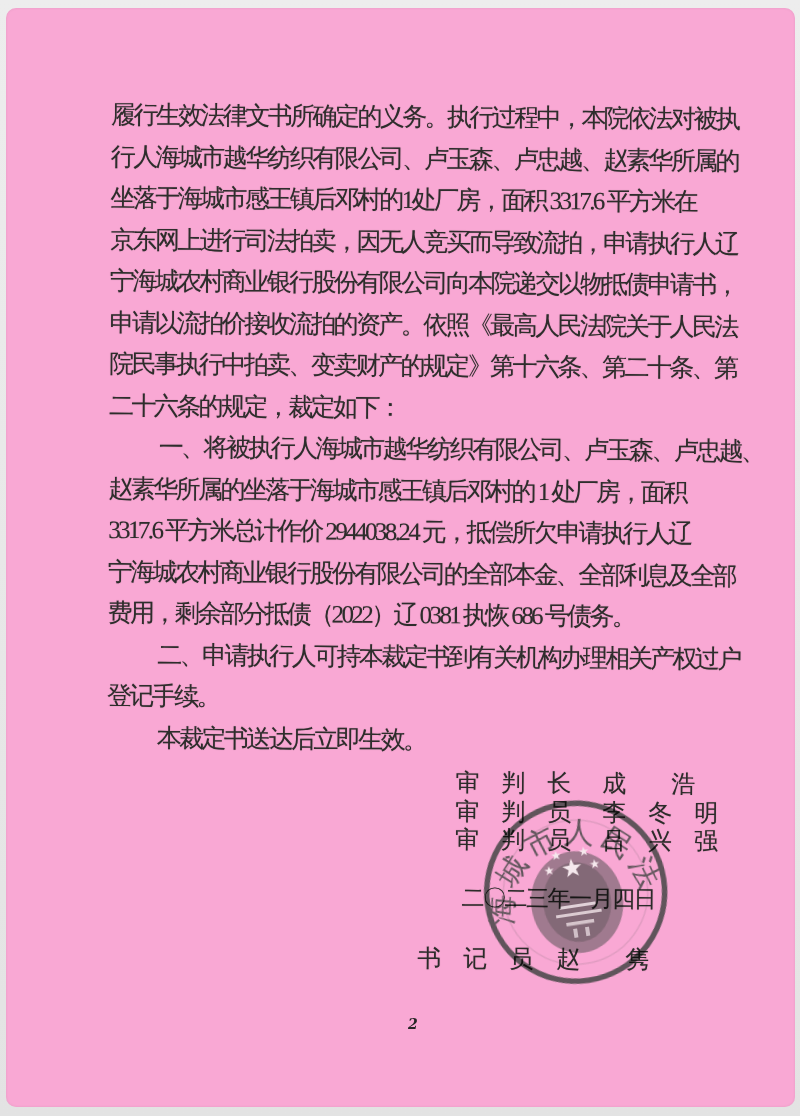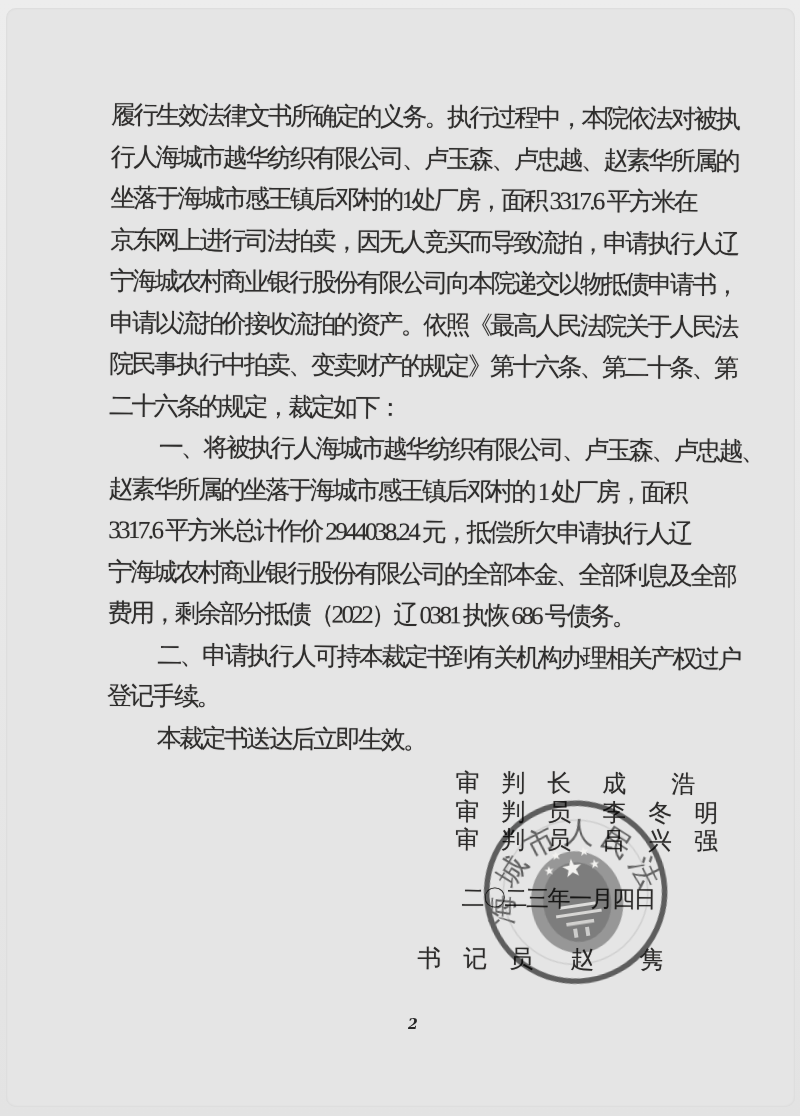--- a/index.html
+++ b/index.html
@@ -7,21 +7,21 @@
     padding: 0;
     width: 800px;
     height: 1116px;
     overflow: hidden;
     background: linear-gradient(#ededed, #e3e3e3);
     font-family: "Liberation Serif", serif;
   }
   .page {
     position: absolute;
     left: 6px; top: 8px; right: 5px; bottom: 9px;
-    background: #e5e5e5;
+    background: #f9a8d4;
     border-radius: 10px;
     box-shadow: 0 0 3px rgba(0,0,0,0.08) inset;
   }
   .content {
     position: absolute;
     inset: 0;
     transform: rotate(0.4deg);
     transform-origin: 50% 50%;
   }
   
@@ -46,21 +46,21 @@
     text-shadow: 0 0 1px rgba(60,58,55,0.45);
     z-index: 1;
   }
   .sig-row   { font-size: 24px; letter-spacing: -1px; }
   .sig-row .role { margin-right: 32px; }
   .sig-1 { left: 451px; top: 758px; }
   .sig-2 { left: 451px; top: 787px; }
   .sig-3 { left: 451px; top: 815px; }
   .date-row  { left: 458px; top: 874px; font-size: 23px; letter-spacing: -1.5px; }
   .clerk-row { left: 414px; top: 934px; font-size: 24px; letter-spacing: -1px; }
-  .clerk-row .role { margin-right: 38px; }
+  .clerk-row .role { margin-right: 24px; }
   
   .seal {
     position: absolute;
     left: 478px; top: 789px;
     width: 188px; height: 188px;
     mix-blend-mode: multiply;
     opacity: 0.85;
     filter: blur(0.6px);
     transform: rotate(-9deg);
     z-index: 2;

